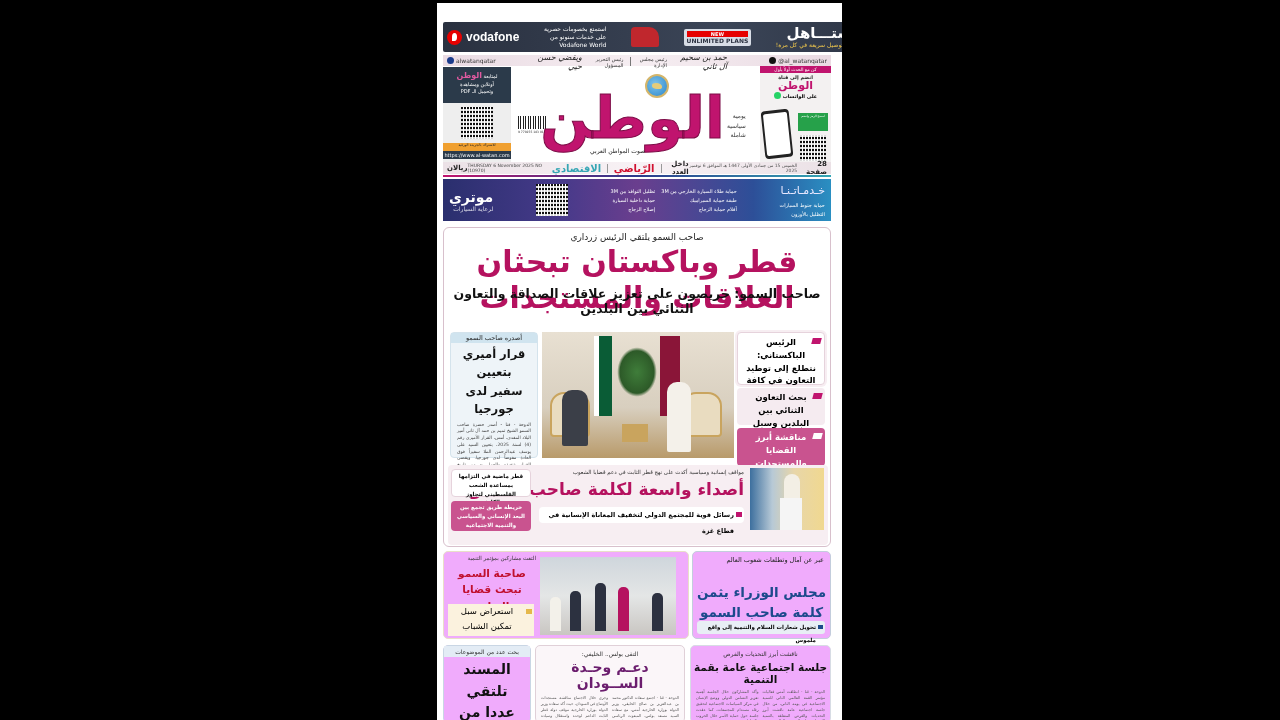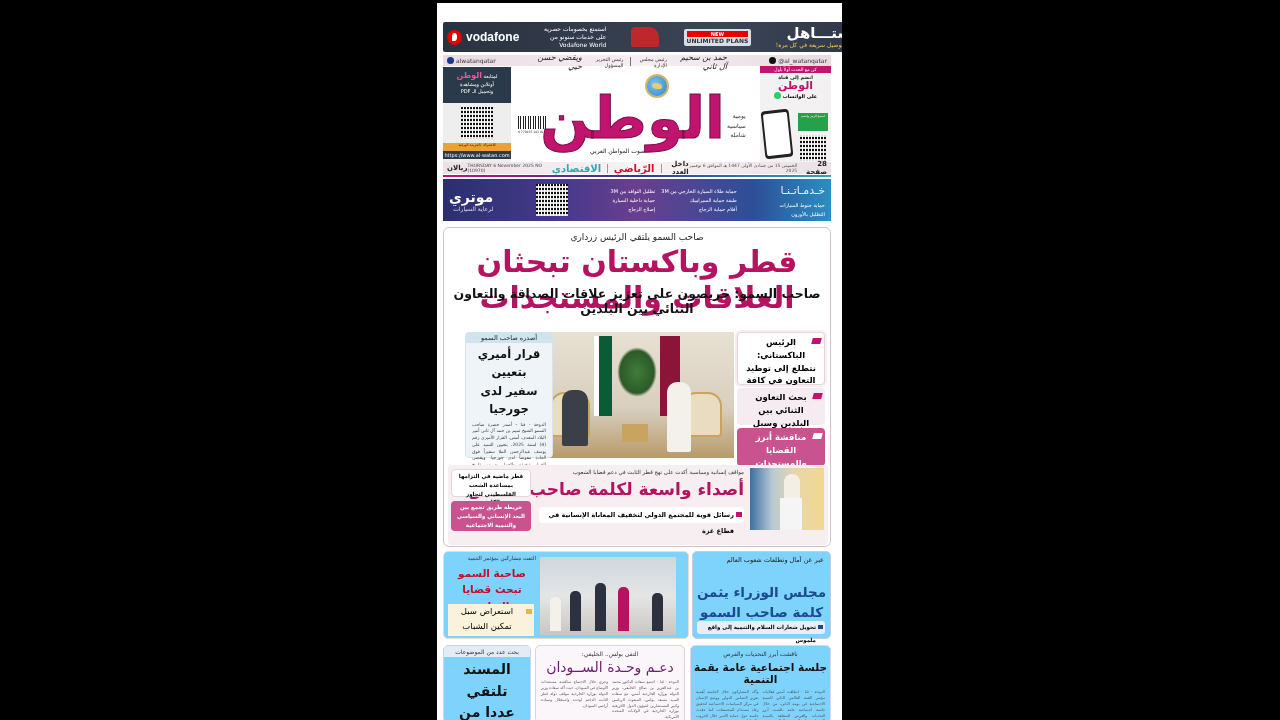--- a/index.html
+++ b/index.html
@@ -98,39 +98,39 @@
   .photo-main { position: absolute; left: 98px; top: 104px; width: 192px; height: 126px; background: linear-gradient(180deg,#e8e0d2 0%,#d8cfbf 60%,#b89a6a 100%); overflow: hidden; }
   .photo-main .flag-pk { position: absolute; left: 52px; top: 4px; width: 18px; height: 80px; background: #0a5c36; border-left: 5px solid #fff; }
   .photo-main .flag-qa { position: absolute; left: 118px; top: 4px; width: 20px; height: 80px; background: #8a1538; }
   .photo-main .plant { position: absolute; left: 75px; top: 15px; width: 40px; height: 50px; background: radial-gradient(ellipse,#3f7d3a,#2d5a28 60%,transparent 70%); }
   .photo-main .chair1 { position: absolute; left: 8px; top: 60px; width: 40px; height: 45px; background: #e9dcc0; border: 2px solid #c9a45e; border-radius: 14px 14px 4px 4px; }
   .photo-main .chair2 { position: absolute; left: 140px; top: 60px; width: 40px; height: 45px; background: #e9dcc0; border: 2px solid #c9a45e; border-radius: 14px 14px 4px 4px; }
   .photo-main .man1 { position: absolute; left: 20px; top: 58px; width: 26px; height: 56px; background: #3b3f48; border-radius: 10px 10px 2px 2px; }
   .photo-main .man2 { position: absolute; left: 125px; top: 50px; width: 24px; height: 70px; background: #f4f1ea; border-radius: 10px 10px 2px 2px; }
   .photo-main .table { position: absolute; left: 80px; top: 92px; width: 26px; height: 18px; background: #c9a45e; }
 
-  .decree { position: absolute; left: 6px; top: 104px; width: 88px; height: 126px; background: #eef4f8; border: 1px solid #d4e3ec; border-radius: 4px; margin-left: 15px; }
+  .decree { position: absolute; left: 6px; top: 104px; width: 88px; height: 126px; background: #eef4f8; border: 1px solid #d4e3ec; border-radius: 4px; }
   .decree .tag { background: #d0e4ef; font-size: 6.5px; text-align: center; padding: 1px 0; color: #222; }
   .decree .title { font-size: 11.5px; font-weight: bold; text-align: center; line-height: 1.6; color: #111; margin-top: 2px; }
   .decree .body { font-size: 4.5px; line-height: 1.5; text-align: justify; color: #444; padding: 3px 6px 0 6px; }
 
   .sub-band { position: absolute; left: 4px; top: 237px; width: 380px; height: 80px; background: #f7eef2; border-radius: 4px; }
   .speech-photo { position: absolute; right: 4px; top: 3px; width: 74px; height: 62px; background: linear-gradient(90deg,#3d6f9e 0%,#b7c9d6 30%,#e8d6a8 60%,#f0d890 100%); }
   .speech-photo .podium { position: absolute; left: 30px; top: 30px; width: 22px; height: 32px; background: #f5f5f5; }
   .speech-photo .person { position: absolute; left: 34px; top: 6px; width: 16px; height: 26px; background: #f3efe5; border-radius: 8px 8px 0 0; }
   .speech-kicker { position: absolute; right: 84px; top: 4px; font-size: 5.5px; color: #333; }
   .speech-head { position: absolute; right: 84px; top: 14px; font-size: 17px; font-weight: bold; color: #b5125f; }
   .speech-sub { position: absolute; right: 84px; top: 42px; width: 205px; height: 16px; background: #fff; border-radius: 4px; font-size: 6.5px; font-weight: bold; line-height: 16px; padding-right: 10px; text-align: right; }
   .speech-sub::before { content:""; position:absolute; right: 2px; top: 5px; width: 6px; height: 5px; background:#c0146e; }
   .mini-box { position: absolute; left: 3px; width: 80px; border-radius: 4px; font-size: 5.5px; font-weight: bold; line-height: 1.6; text-align: center; padding: 2px 6px; }
   .mb1 { top: 4px; height: 28px; background: #fff; border: 1px solid #e6d3dc; }
   .mb2 { top: 36px; height: 30px; background: #c9538f; color: #fff; }
 
   
-  .card { position: absolute; border-radius: 5px; border: 1.5px solid #d7dce4; background: #7dd3fc; }
+  .card { position: absolute; border-radius: 5px; border: 1.5px solid #d7dce4; background: #f0abfc; }
   .cab { left: 255px; top: 548px; width: 139px; height: 88px; border-color: #c3cddc; }
   .cab .kick { font-size: 6.5px; text-align: right; padding: 4px 6px 0 0; color: #222; }
   .cab .title { font-size: 13.5px; font-weight: bold; color: #1d4a8c; text-align: center; line-height: 1.5; margin-top: 18px; }
   .cab .sub { position: absolute; left: 4px; bottom: 4px; width: 128px; height: 13px; background: #e8eef5; border-radius: 3px; font-size: 5.5px; font-weight: bold; line-height: 13px; text-align: right; padding-right: 9px; }
   .cab .sub::before { content:""; position:absolute; right:2px; top:4px; width:5px; height:4px; background:#1d4a8c; }
   .edu { left: 6px; top: 548px; width: 246px; height: 88px; border-color: #e9dfc8; }
   .edu .photo { position: absolute; left: 96px; top: 5px; width: 136px; height: 78px; background: linear-gradient(180deg,#cfd6dc 0%,#e4e6e6 50%,#c9c6c2 100%); overflow: hidden; }
   .edu .photo .p { position: absolute; bottom: 4px; width: 11px; height: 40px; background: #2c3140; border-radius: 5px 5px 0 0; }
   .edu .photo .p.pink { background: #b5125f; }
   .edu .photo .p.white { background: #f3f1ea; }
@@ -138,21 +138,21 @@
   .edu .title { position: absolute; left: 4px; top: 13px; width: 88px; font-size: 10.5px; font-weight: bold; color: #c0102f; text-align: center; line-height: 1.55; }
   .edu .sub { position: absolute; left: 4px; top: 52px; width: 86px; height: 32px; background: #fbf2de; font-size: 8.5px; line-height: 1.8; text-align: center; padding-right: 8px; }
   .edu .sub::before { content:""; position:absolute; right:2px; top:5px; width:6px; height:5px; background:#e5b84a; }
 
   .social { left: 253px; top: 642px; width: 141px; height: 78px; border-color: #d7dce4; }
   .sudan { left: 98px; top: 642px; width: 150px; height: 78px; border-color: #e0d0d8; background: #fbf6f9; }
   .mosnad { left: 6px; top: 642px; width: 88px; height: 78px; border-color: #c9d6e4; }
   .card .ck { font-size: 6px; text-align: center; color: #333; margin-top: 4px; }
   .mosnad .ck { background: #e3ecf5; margin: 0; padding: 2px 0; }
   .social .tt { font-size: 10.5px; font-weight: bold; text-align: center; margin-top: 4px; color: #111; }
-  .sudan .tt { font-size: 14px; font-weight: normal; text-align: center; color: #6b1d6e; margin-top: 2px; letter-spacing: 1px; }
+  .sudan .tt { font-size: 14px; font-weight: bold; text-align: center; color: #6b1d6e; margin-top: 2px; letter-spacing: 1px; }
   .mosnad .tt { font-size: 14px; font-weight: bold; text-align: center; line-height: 1.55; color: #111; margin-top: 2px; }
   .mosnad .sb { font-size: 5px; text-align: center; margin-top: 2px; color: #333; }
   .body-cols { display: flex; gap: 4px; padding: 4px 5px 0 5px; }
   .body-cols p { flex: 1; font-size: 3.8px; line-height: 1.55; text-align: justify; color: #555; }
 </style>
 </head>
 <body>
 
 <div class="page">
 

